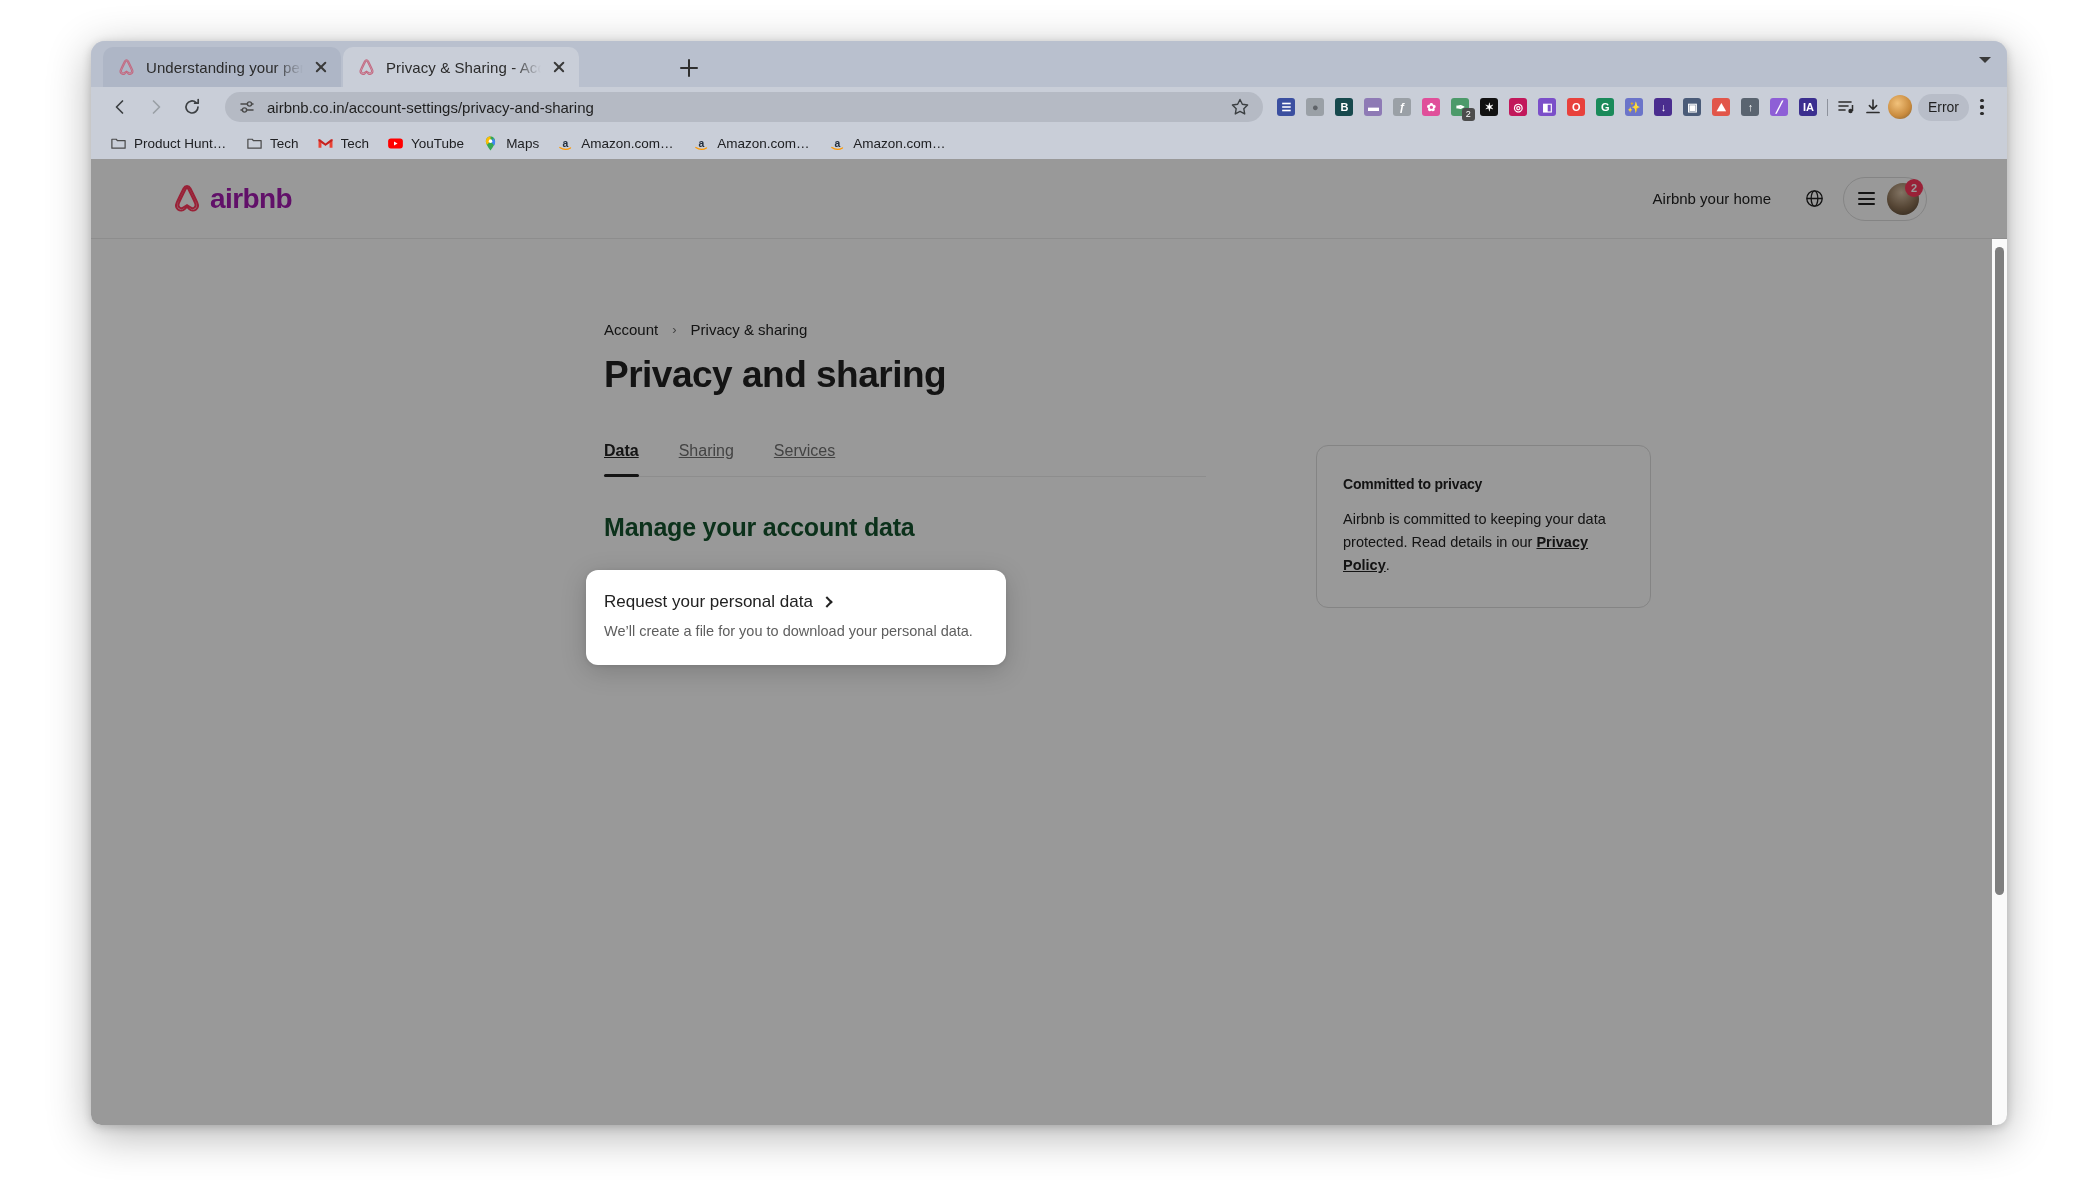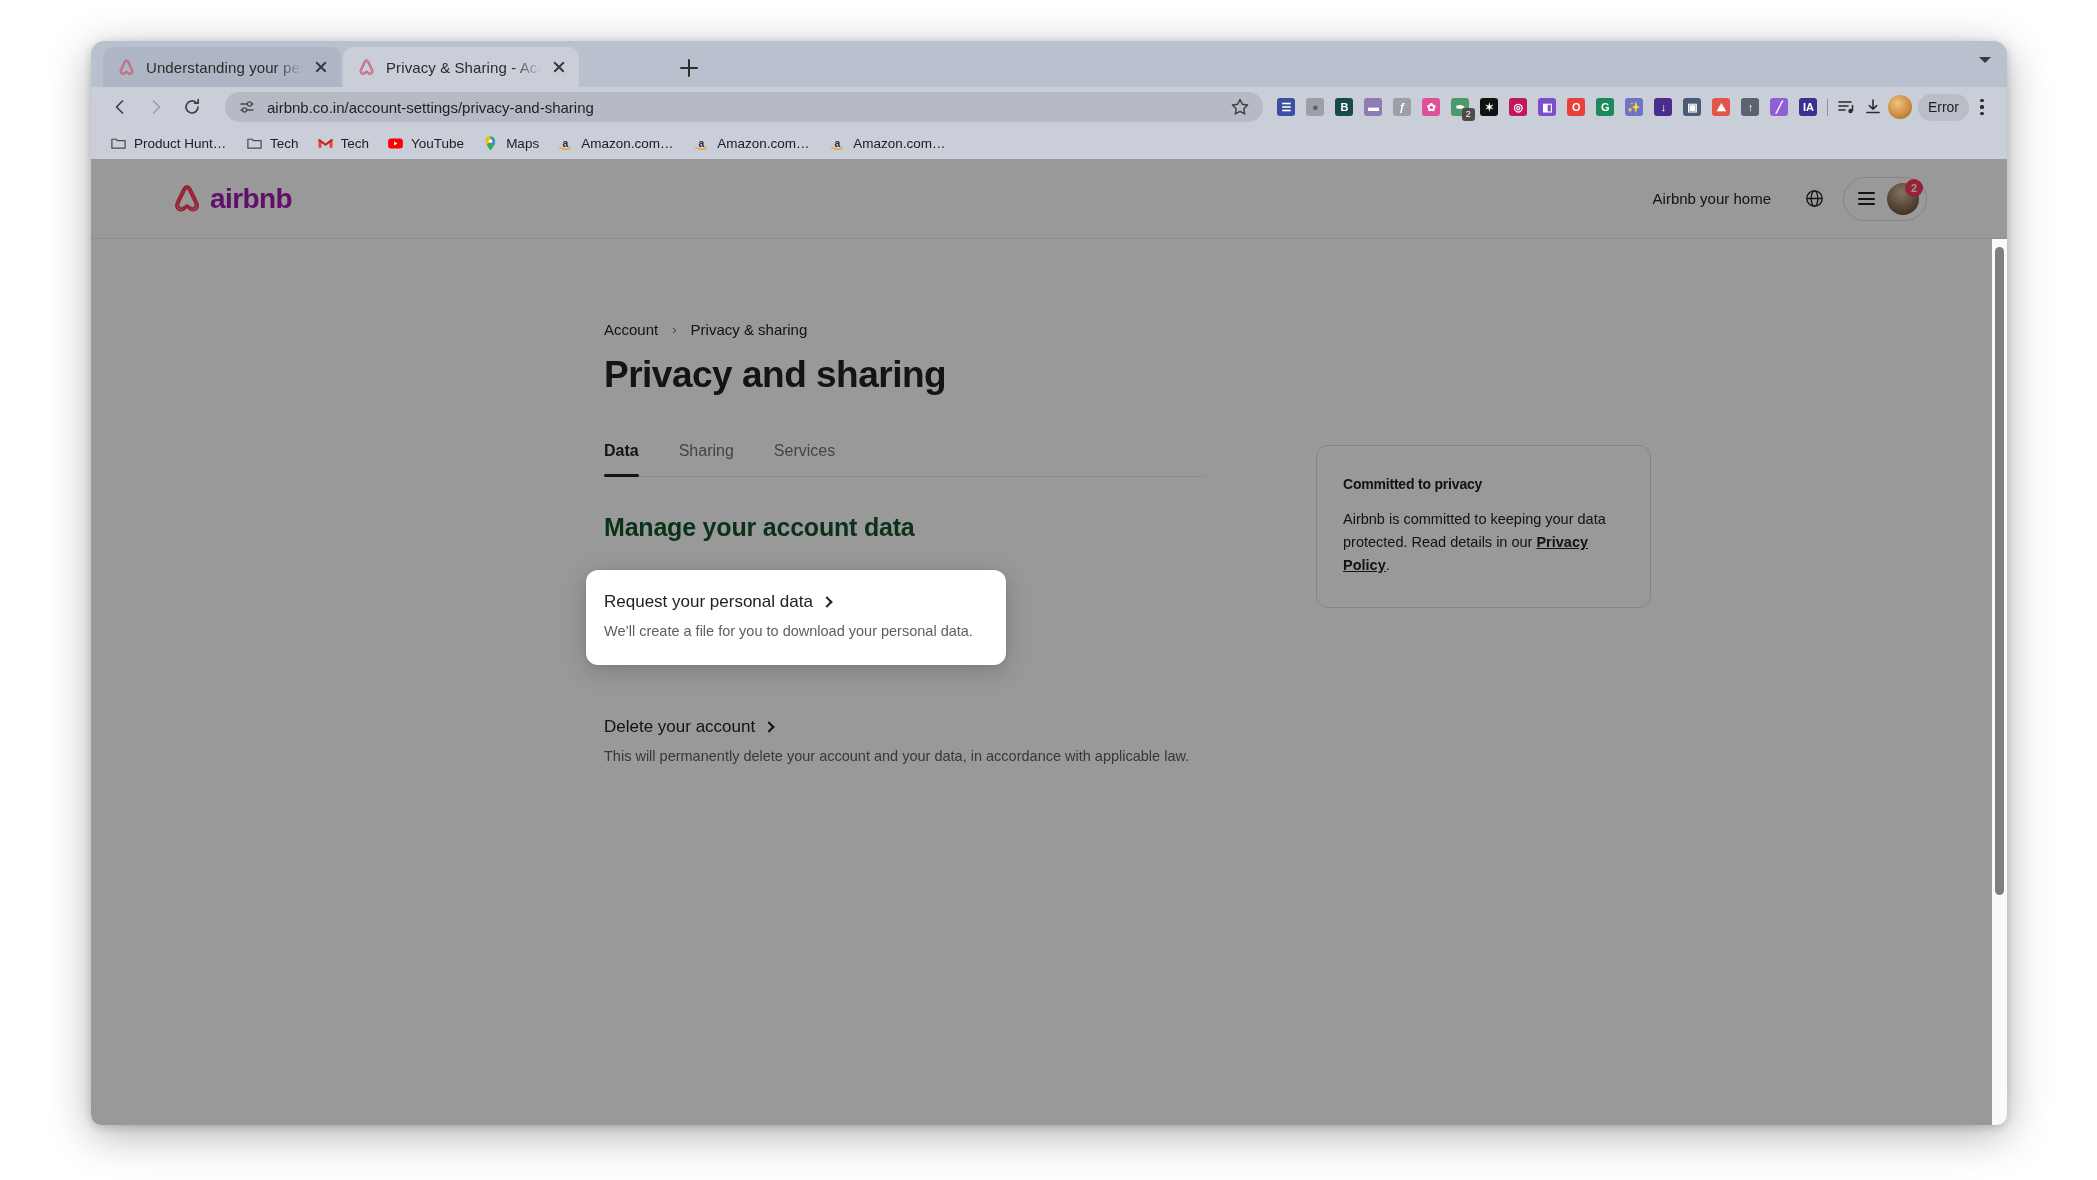--- a/index.html
+++ b/index.html
@@ -222,21 +222,21 @@
     color: #222; letter-spacing: -0.5px;
   }
 
   #columns { display: flex; margin-top: 46px; gap: 110px; }
   #col-main { width: 602px; flex: 0 0 602px; }
   #col-side { width: 335px; flex: 0 0 335px; padding-top: 3px; }
 
   #tabs { display: flex; gap: 40px; border-bottom: 1px solid #ebebeb; position: relative; }
   .tab-item {
     font-size: 16px; color: #717171; padding-bottom: 16px;
-    position: relative; white-space: nowrap;
+    position: relative; white-space: nowrap; text-decoration: underline;
   }
   .tab-item.selected { color: #222; font-weight: 600; }
   .tab-item.selected::after {
     content: ""; position: absolute; left: 0; right: 0; bottom: -1px;
     height: 3px; background: #222; border-radius: 2px;
   }
 
   #section-heading { margin-top: 36px; font-size: 25px; font-weight: 700; color: #14532d; letter-spacing: -0.2px; }
 
   
@@ -553,27 +553,20 @@
             <h2 id="section-heading">Manage your account data</h2>
 
             <div id="request-data-card">
               <div class="row-link">
                 <span>Request your personal data</span>
                 <span class="chev"></span>
               </div>
               <div class="row-desc">We’ll create a file for you to download your personal data.</div>
             </div>
 
-            <div id="delete-account-block">
-              <div class="row-link">
-                <span>Delete your account</span>
-                <span class="chev"></span>
-              </div>
-              <div class="row-desc">This will permanently delete your account and your data, in accordance with applicable law.</div>
-            </div>
 
           </div>
 
           <div id="col-side">
             <div id="privacy-card">
               <div id="privacy-card-title">Committed to privacy</div>
               <div id="privacy-card-body">
                 <span>Airbnb is committed to keeping your data protected. Read details in our </span><a href="#">Privacy Policy</a><span>.</span>
               </div>
             </div>

